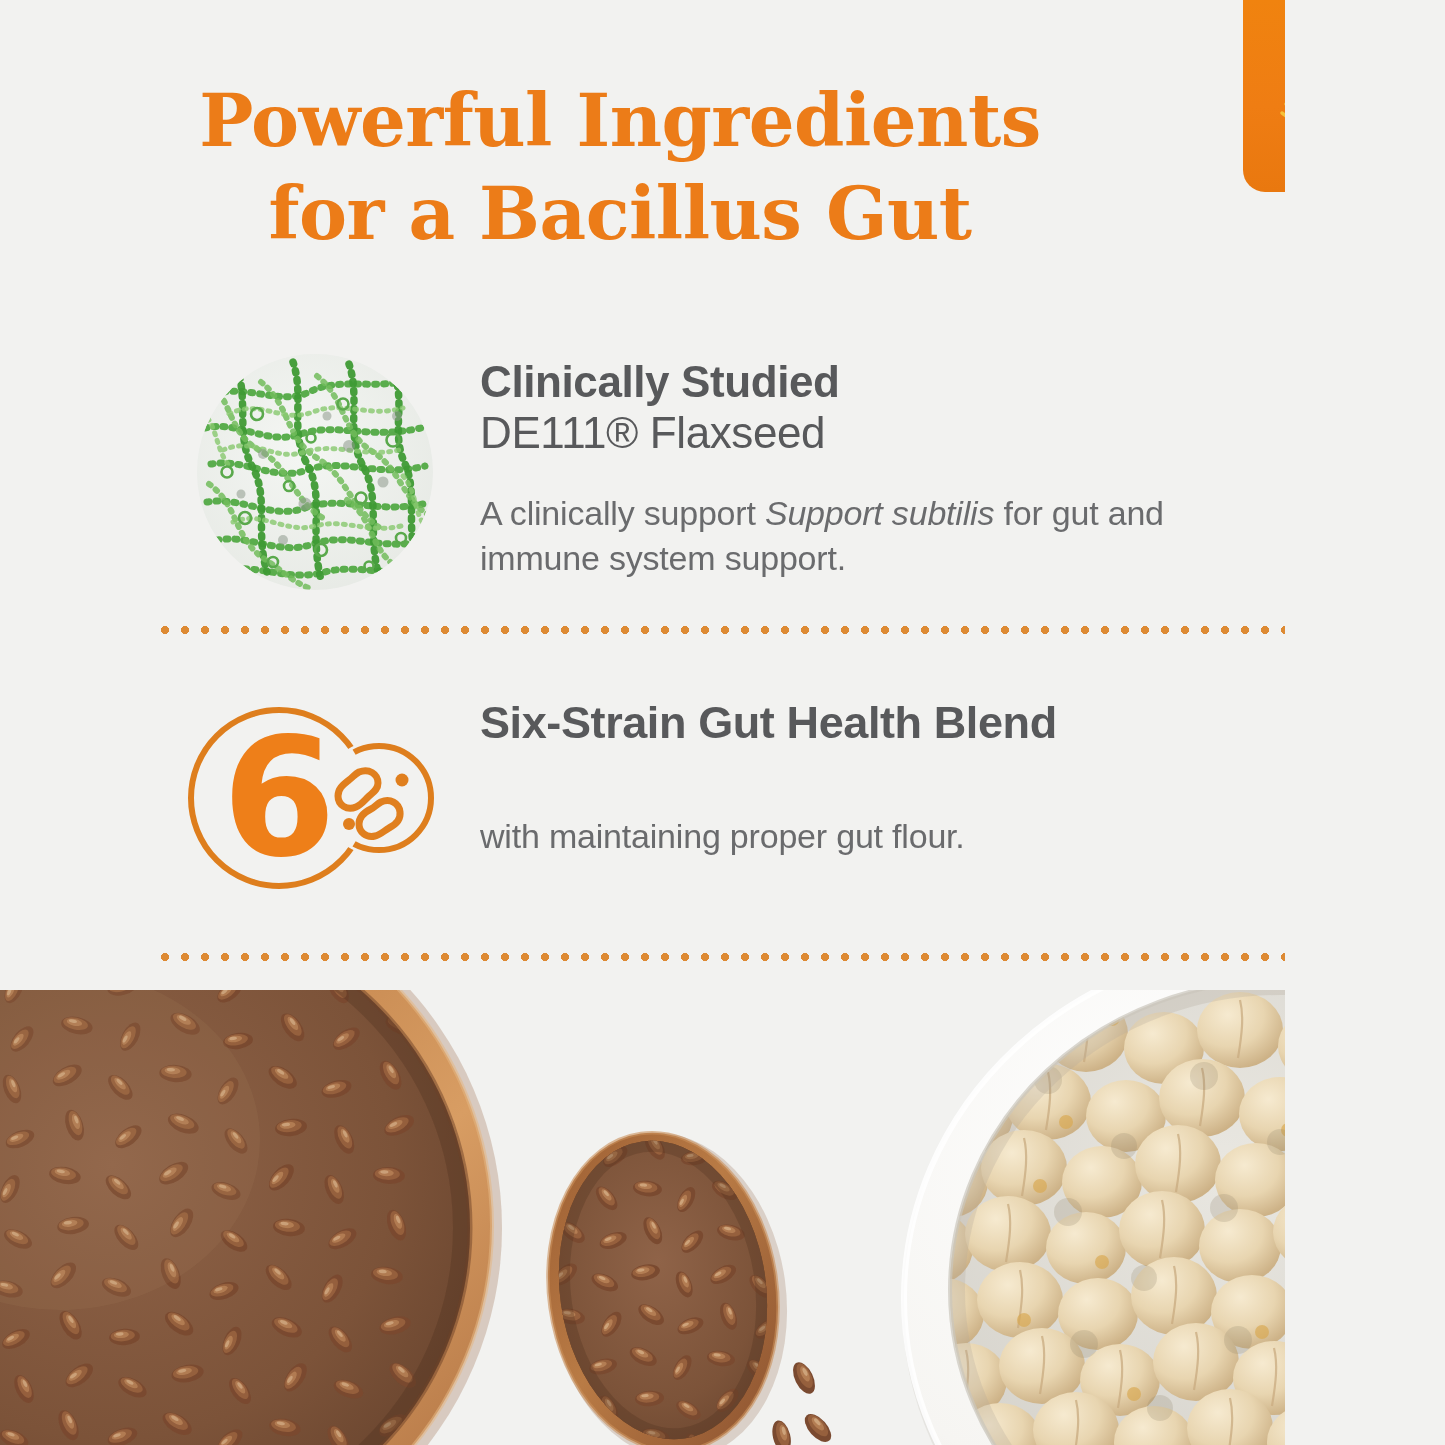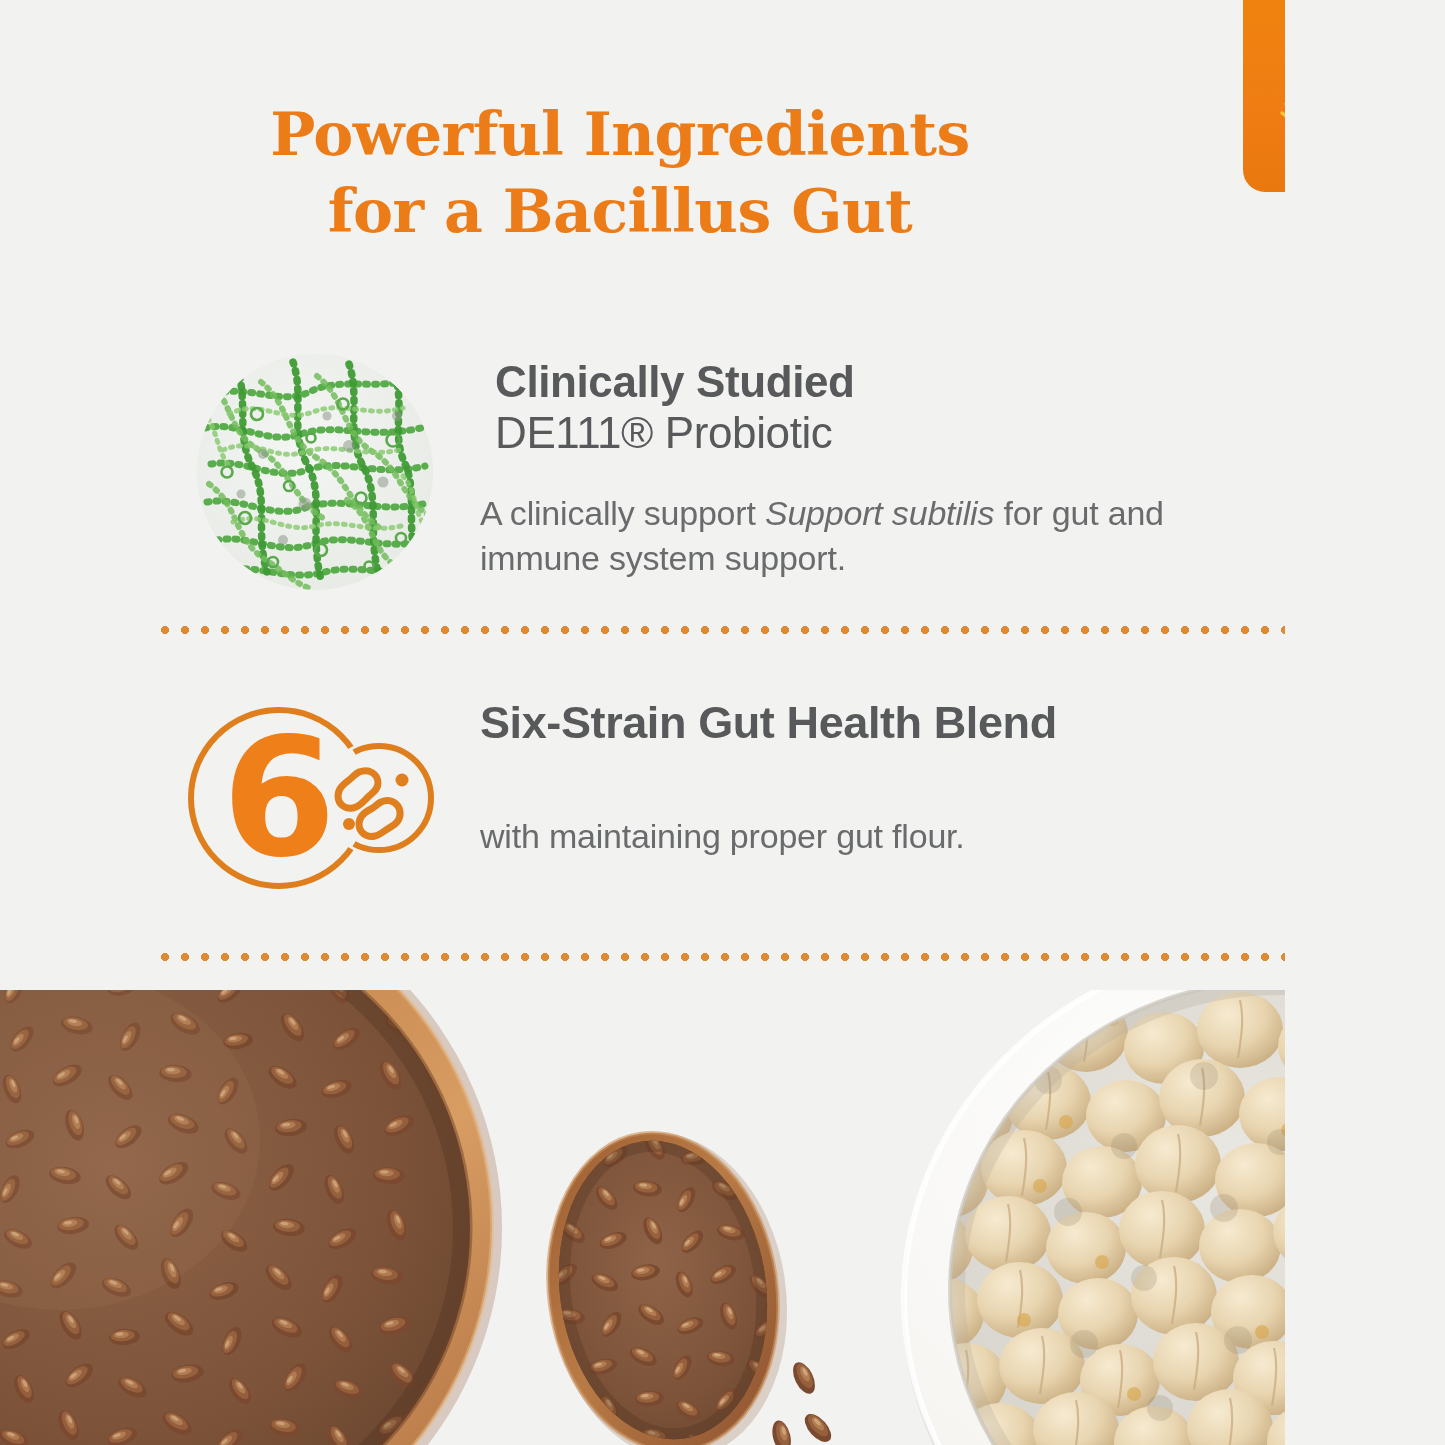--- a/index.html
+++ b/index.html
@@ -54,28 +54,28 @@
     top: 66px;
     left: 50%;
     transform: translateX(-50%);
     width: 128px;
     height: 118px;
   }
 
   
   .title {
     position: absolute;
-    top: 96px;
+    top: 75px;
     left: 60px;
     width: 1120px;
     text-align: center;
     color: #ec7c18;
     font-family: "DejaVu Serif", serif;
     font-weight: bold;
-    font-size: 60px;
+    font-size: 72px;
     line-height: 1.29;
     letter-spacing: -0.5px;
   }
   .title-l2 { display: block; }
 
   
   .feature {
     position: absolute;
     display: flex;
     align-items: flex-start;
@@ -126,21 +126,21 @@
   .feat-head .light { font-weight: normal; display: block; }
 
   .feat-body {
     color: #6a6b6d;
     font-size: 34px;
     line-height: 1.32;
     letter-spacing: -0.2px;
   }
   .feat-body em { font-style: italic; }
 
-  .f1-head { margin-bottom: 32px; margin-left: 15px; }
+  .f1-head { margin-bottom: 32px; }
   .f2-head {
     font-weight: bold;
     font-size: 45px;
     margin-bottom: 22px;
     line-height: 1.1;
   }
 
   
   .divider {
     position: absolute;
@@ -293,21 +293,21 @@
               <circle cx="200" cy="62" r="5"></circle>
                 <circle cx="44" cy="140" r="4.5"></circle>
             </g>
           </g>
         </svg>
       </div>
     </div>
     <div class="text-col">
       <div class="feat-head f1-head">
         <span class="strong">Clinically Studied</span>
-        <span class="light">DE111® Probiotic</span>
+        <span class="light">DE111® Flaxseed</span>
       </div>
       <div class="feat-body">
         <span>A clinically support </span><em>Support subtilis</em><span> for gut and immune system support.</span>
       </div>
     </div>
   </div>
 
   <div class="divider divider-1"></div>
 
   <div class="feature feature-2">

